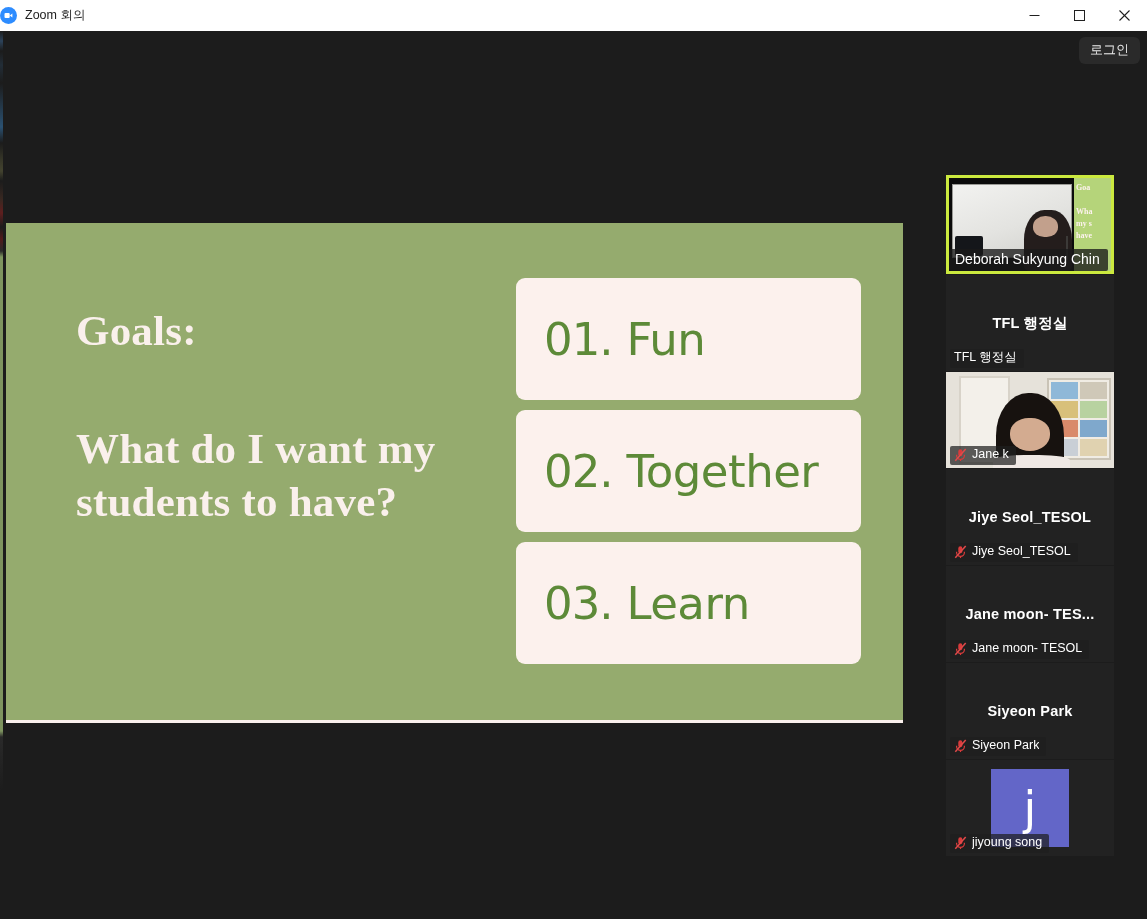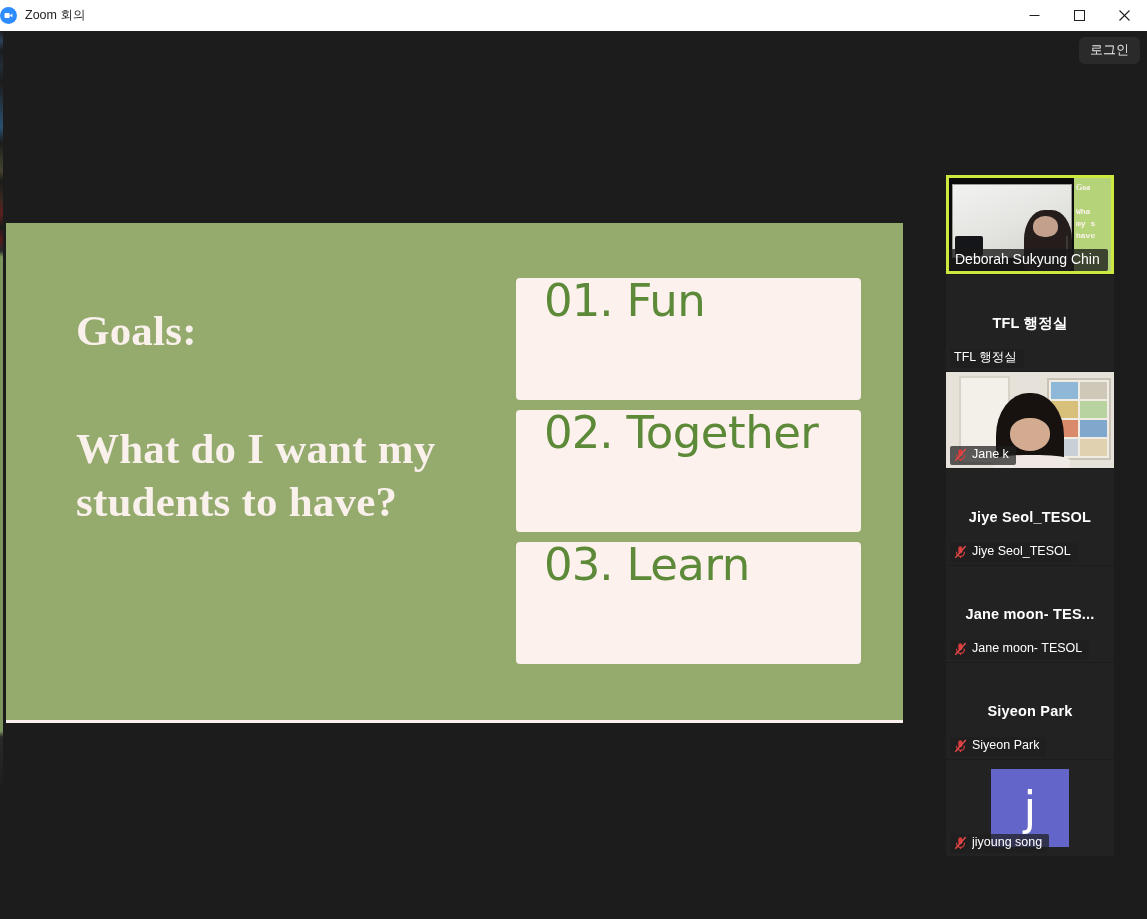--- a/index.html
+++ b/index.html
@@ -74,22 +74,22 @@
     font-family: "Liberation Serif", "DejaVu Serif", serif;
     font-weight: bold; font-size: 43px; color: #faf0ec;
     line-height: 1.22; margin-top: 70px; letter-spacing: 0.2px;
   }
 
   #slide-cards {
     position: absolute; left: 510px; top: 55px;
     width: 345px; display: flex; flex-direction: column; gap: 10px;
   }
   .goal-card {
-    background: #fcf1ed; border-radius: 4px;
-    height: 122px; display: flex; align-items: flex-start;
+    background: #fcf1ed; border-radius: 9px;
+    height: 122px; display: flex; align-items: center;
     padding-left: 28px;
   }
   .goal-card-text {
     font-family: "DejaVu Sans", "Liberation Sans", sans-serif;
     font-size: 45px; color: #5d8a38; font-weight: normal;
     line-height: 1; letter-spacing: -0.5px; white-space: nowrap;
   }
   .goal-num { letter-spacing: -1px; }
 
   
@@ -137,21 +137,21 @@
   .vid-deborah .screen {
     position: absolute; right: 0; top: 0; width: 23%; height: 100%;
     background: #b5d47a;
   }
   .vid-deborah .screen .l1 {
     position: absolute; left: 6%; top: 5%; color: #fdf2ee;
     font-family: "Liberation Serif", serif; font-weight: bold; font-size: 8px;
   }
   .vid-deborah .screen .l2 {
     position: absolute; left: 6%; top: 30%; color: #fdf2ee;
-    font-family: Liberation Mono, monospace; font-weight: bold; font-size: 8px;
+    font-family: Liberation Serif, serif; font-weight: bold; font-size: 8px;
     line-height: 1.5;
   }
   .vid-deborah .person {
     position: absolute; left: 46%; top: 34%; width: 30%; height: 66%;
     background: #241d1c; border-radius: 42% 42% 12% 12% / 48% 48% 8% 8%;
   }
   .vid-deborah .face {
     position: absolute; left: 52%; top: 41%; width: 15%; height: 22%;
     background: #c2a08c; border-radius: 50% 50% 46% 46%;
   }

